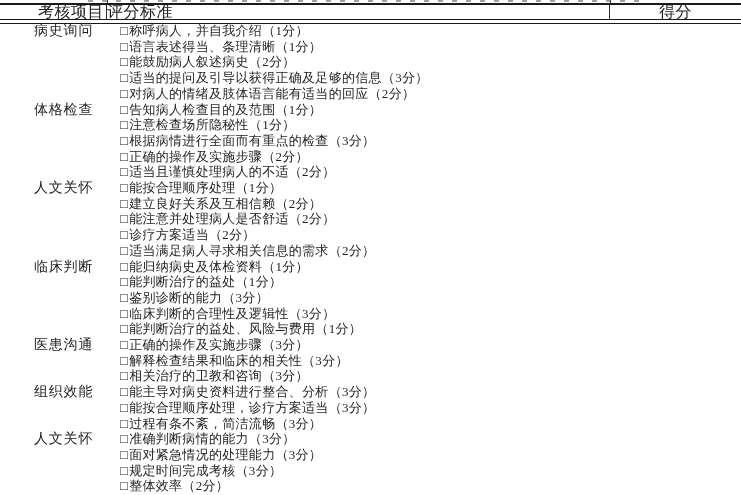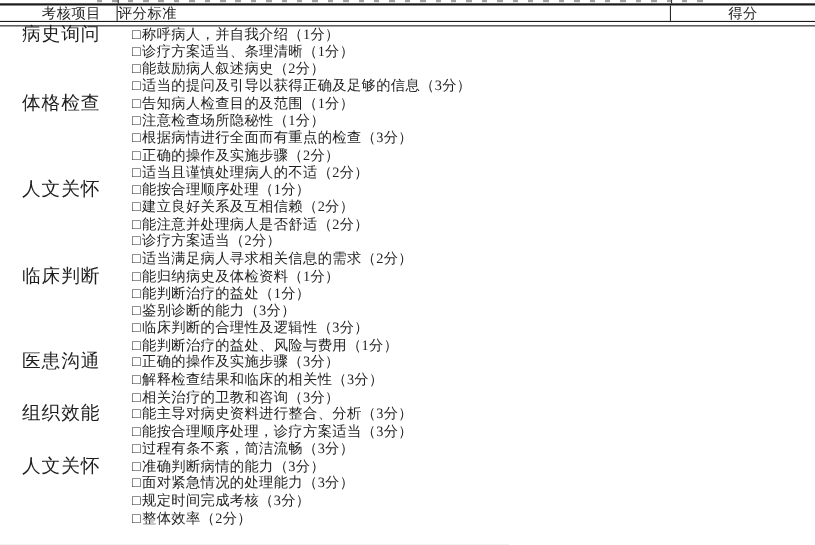--- a/index.html
+++ b/index.html
@@ -30,21 +30,21 @@
     border-top: 2px solid #1a1a1a;
   }
   .header-row {
     position: absolute;
     top: 5px; left: 0;
     width: 741px; height: 14px;
     display: grid;
     grid-template-columns: 107px 503px 131px;
   }
   .header-cell {
-    font-size: 13px;
+    font-size: 16px;
     line-height: 14px;
     letter-spacing: 0.5px;
     white-space: nowrap;
   }
   .header-cell.c1 { padding-left: 38px; border-right: 1px solid #2a2a2a; }
   .header-cell.c2 { text-align: left; border-right: 1px solid #2a2a2a; }
   .header-cell.c3 { text-align: center; }
 
   .double-rule {
     position: absolute;
@@ -54,22 +54,22 @@
     border-bottom: 1px solid #1a1a1a;
   }
 
   .tbody {
     position: absolute;
     top: 23px; left: 0;
     width: 741px;
   }
   .group { display: grid; grid-template-columns: 107px auto; }
   .cat {
-    padding-left: 20px;
-    font-size: 17px;
+    padding-left: 34px;
+    font-size: 14px;
     line-height: 15.7px;
     letter-spacing: 0.8px;
     white-space: nowrap;
   }
   .items { padding-left: 13px; }
   .item {
     font-size: 13px;
     line-height: 15.7px;
     letter-spacing: 0.3px;
     white-space: nowrap;
@@ -97,23 +97,24 @@
     <div class="header-cell c3">得分</div>
   </div>
 
   <div class="double-rule"></div>
 
   <div class="tbody">
       <div class="group">
         <div class="cat">病史询问</div>
         <div class="items">
           <div class="item"><span class="checkbox">□</span><span class="item-text">称呼病人，并自我介绍（1分）</span></div>
-          <div class="item"><span class="checkbox">□</span><span class="item-text">诊疗方案适当、条理清晰（1分）</span></div>
+          <div class="item"><span class="checkbox">□</span><span class="item-text">语言表述得当、条理清晰（1分）</span></div>
           <div class="item"><span class="checkbox">□</span><span class="item-text">能鼓励病人叙述病史（2分）</span></div>
           <div class="item"><span class="checkbox">□</span><span class="item-text">适当的提问及引导以获得正确及足够的信息（3分）</span></div>
+          <div class="item"><span class="checkbox">□</span><span class="item-text">对病人的情绪及肢体语言能有适当的回应（2分）</span></div>
         </div>
       </div>
       <div class="group">
         <div class="cat">体格检查</div>
         <div class="items">
           <div class="item"><span class="checkbox">□</span><span class="item-text">告知病人检查目的及范围（1分）</span></div>
           <div class="item"><span class="checkbox">□</span><span class="item-text">注意检查场所隐秘性（1分）</span></div>
           <div class="item"><span class="checkbox">□</span><span class="item-text">根据病情进行全面而有重点的检查（3分）</span></div>
           <div class="item"><span class="checkbox">□</span><span class="item-text">正确的操作及实施步骤（2分）</span></div>
           <div class="item"><span class="checkbox">□</span><span class="item-text">适当且谨慎处理病人的不适（2分）</span></div>

